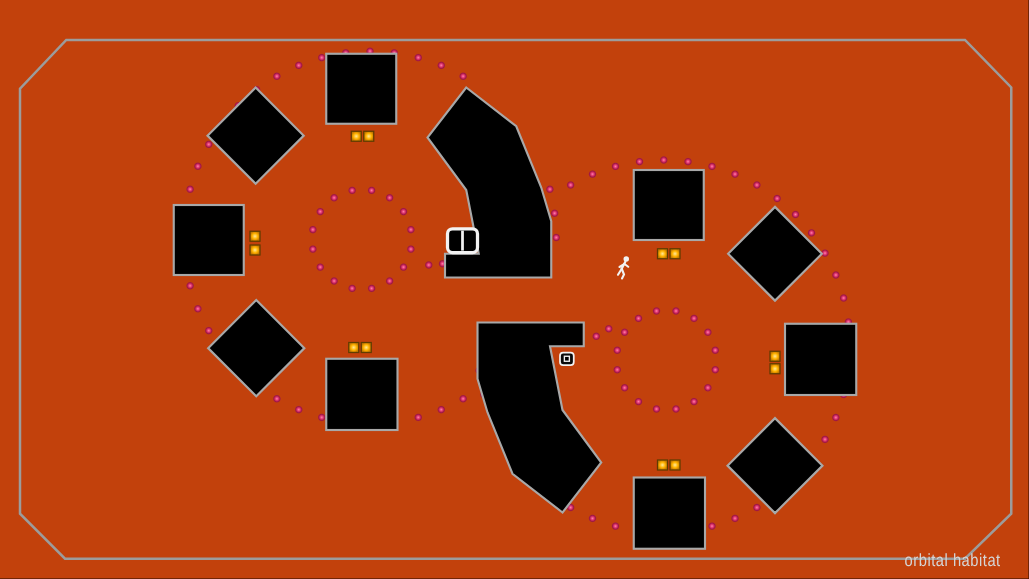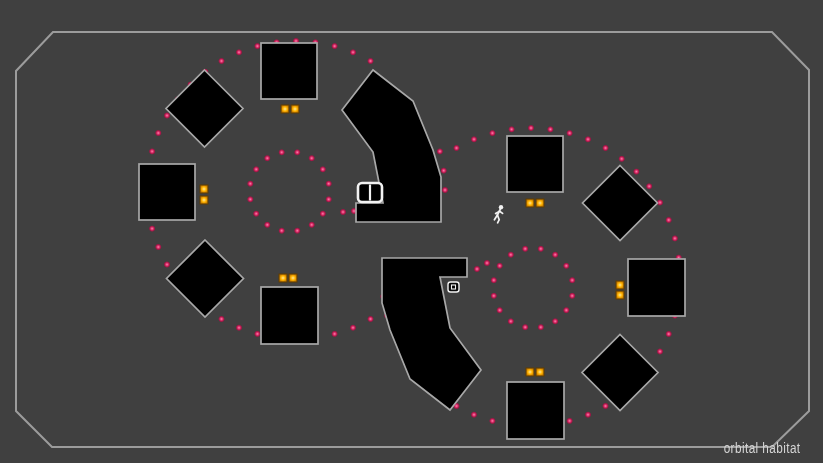--- a/index.html
+++ b/index.html
@@ -1,19 +1,19 @@
 <!DOCTYPE html>
 <html><head>
 <meta charset="utf-8">
 <style>
   html,body{margin:0;padding:0;background:#000;}
   .stage{
     position:relative;
     width:823px;height:463px;
-    background:#404040;
+    background:#c2410c;
     overflow:hidden;
     font-family:"Liberation Sans", sans-serif;
   }
   .stage svg{position:absolute;left:0;top:0;}
   .level-title{
     position:absolute;
     right:22px;
     top:440px;
     color:#d5d5d5;
     font-size:14px;

